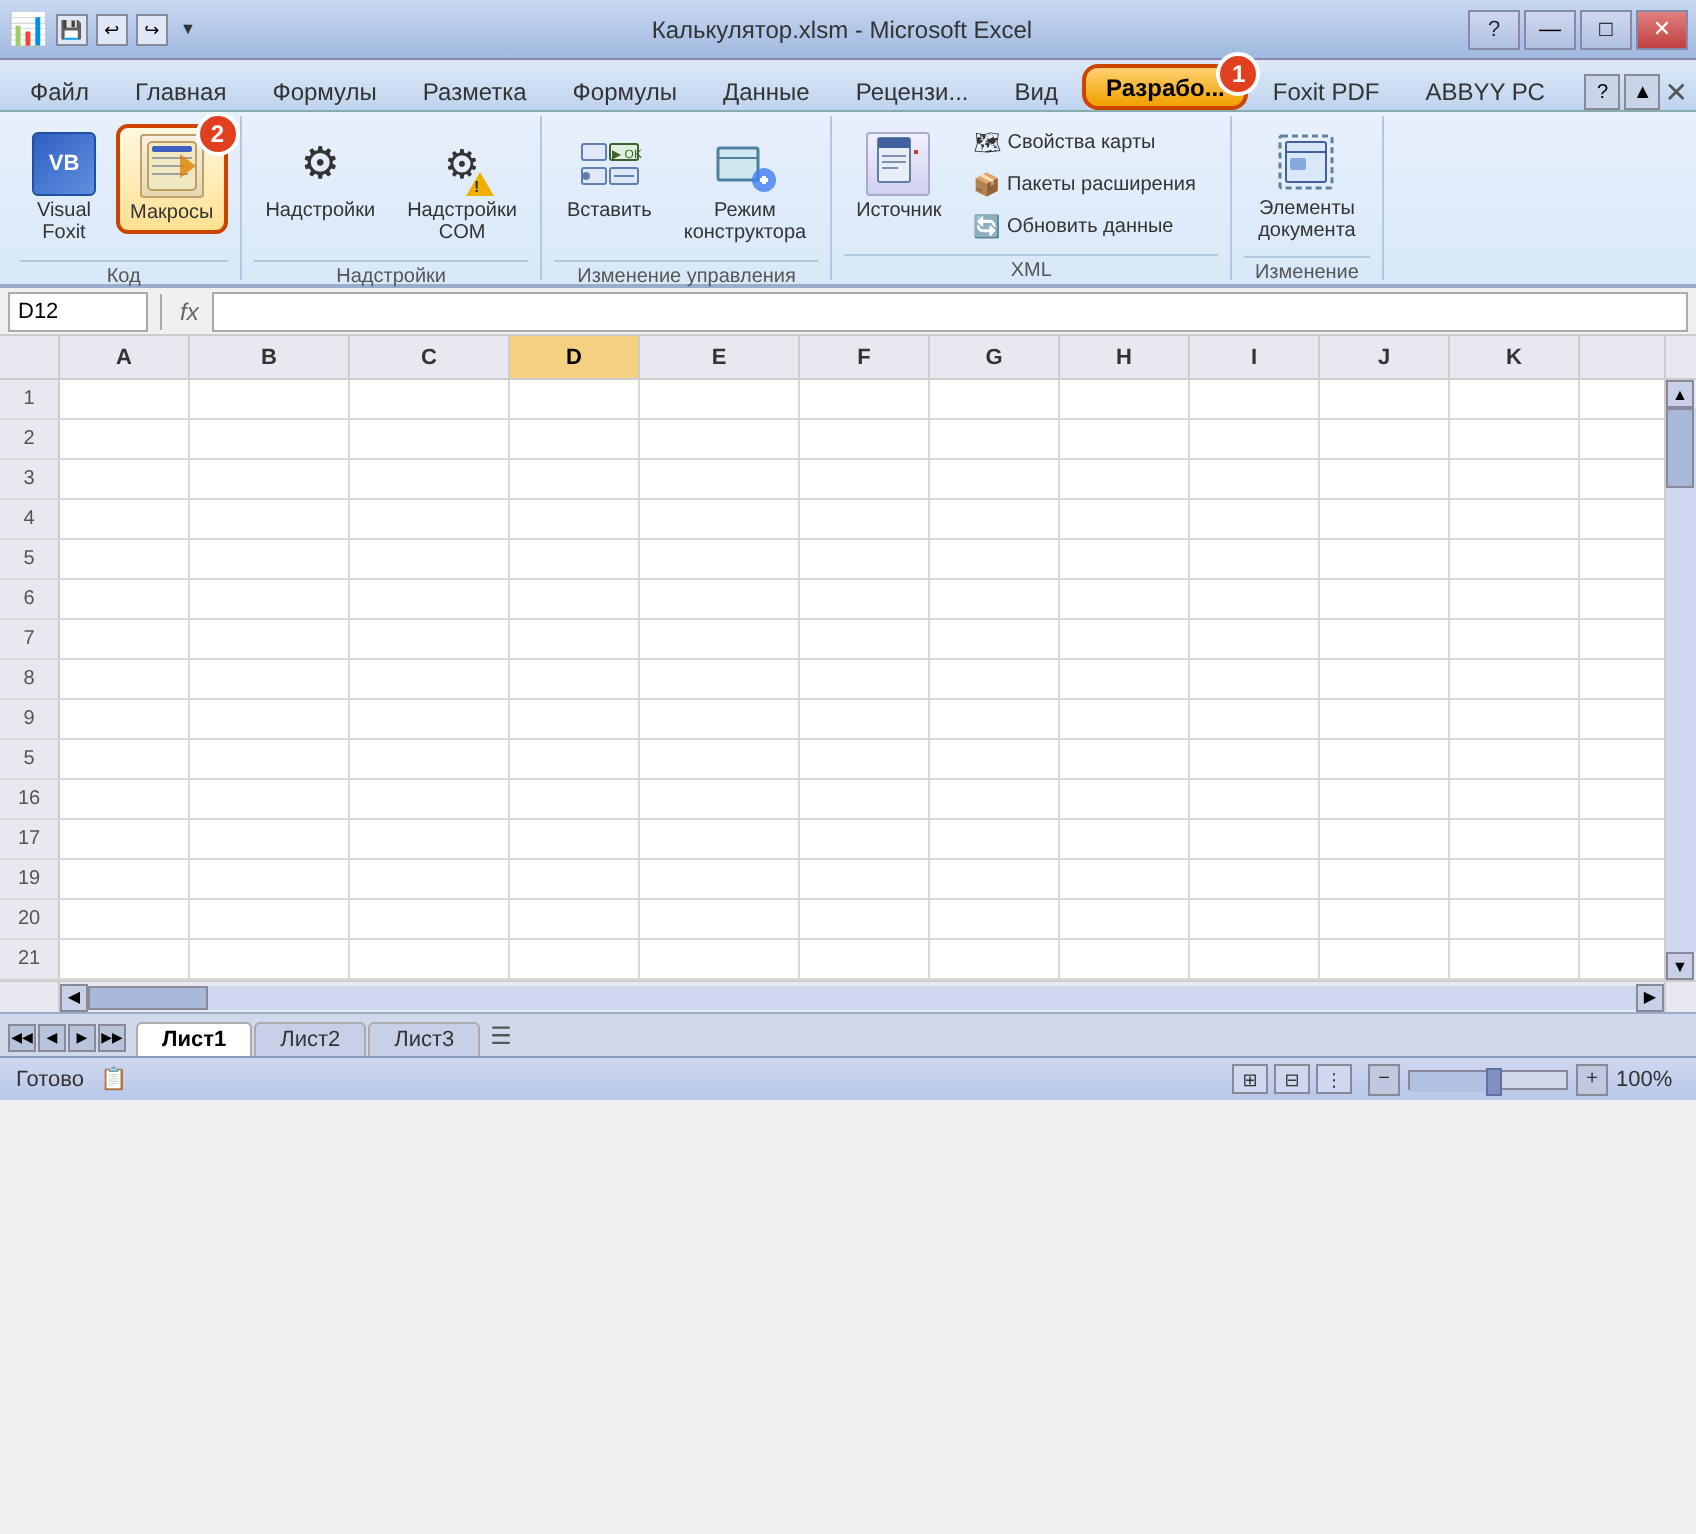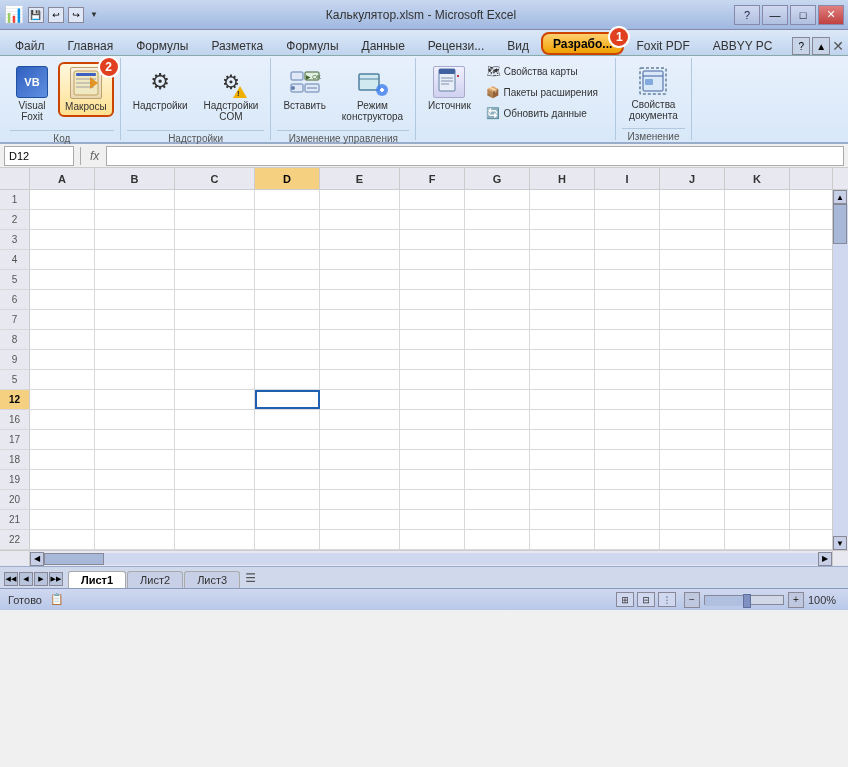--- a/index.html
+++ b/index.html
@@ -499,34 +499,35 @@
         <div class="ribbon-btn-small">
           <span style="font-size:11px;">📦</span>
           <span>Пакеты расширения</span>
         </div>
         <div class="ribbon-btn-small">
           <span style="font-size:11px;">🔄</span>
           <span>Обновить данные</span>
         </div>
       </div>
     </div>
+    <div class="ribbon-group-label">XML</div>
   </div>
 
   <div class="ribbon-group">
     <div class="ribbon-group-content">
       <div class="area-doc-btn">
         <div class="ribbon-icon">
           <svg width="32" height="32" viewBox="0 0 32 32">
             <rect x="3" y="3" width="26" height="26" rx="1" fill="none" stroke="#6080a0" stroke-width="1.5" stroke-dasharray="3,2"></rect>
             <rect x="6" y="6" width="20" height="20" rx="1" fill="#d8e8f8" stroke="#4060a0"></rect>
             <line x1="6" y1="11" x2="26" y2="11" stroke="#4060a0" stroke-width="1"></line>
             <rect x="8" y="14" width="8" height="6" fill="#6090d0" rx="1" opacity="0.7"></rect>
           </svg>
         </div>
-        <span style="font-size:10px;text-align:center;white-space:pre-line;">Свойства
+        <span style="font-size:10px;text-align:center;white-space:pre-line;">Элементы
 документа</span>
       </div>
     </div>
     <div class="ribbon-group-label">Изменение</div>
   </div>
 </div>
 
 <div class="formula-bar">
   <input class="cell-ref" type="text" value="D12" style="">
   <div class="formula-divider"></div>
@@ -692,34 +693,20 @@
             <div class="grid-cell" style="width: 65px;"></div>
             <div class="grid-cell" style="width: 80px;"></div>
             <div class="grid-cell" style="width: 65px;"></div>
             <div class="grid-cell" style="width: 65px;"></div>
             <div class="grid-cell" style="width: 65px;"></div>
             <div class="grid-cell" style="width: 65px;"></div>
             <div class="grid-cell" style="width: 65px;"></div>
             <div class="grid-cell" style="width: 65px;"></div>
           </div>
           <div class="grid-row">
-            <div class="row-num active-row-num">12</div>
-            <div class="grid-cell" style="width: 65px;"></div>
-            <div class="grid-cell" style="width: 80px;"></div>
-            <div class="grid-cell" style="width: 80px;"></div>
-            <div class="grid-cell active-cell" style="width: 65px;"></div>
-            <div class="grid-cell" style="width: 80px;"></div>
-            <div class="grid-cell" style="width: 65px;"></div>
-            <div class="grid-cell" style="width: 65px;"></div>
-            <div class="grid-cell" style="width: 65px;"></div>
-            <div class="grid-cell" style="width: 65px;"></div>
-            <div class="grid-cell" style="width: 65px;"></div>
-            <div class="grid-cell" style="width: 65px;"></div>
-          </div>
-          <div class="grid-row">
             <div class="row-num">16</div>
             <div class="grid-cell" style="width: 65px;"></div>
             <div class="grid-cell" style="width: 80px;"></div>
             <div class="grid-cell" style="width: 80px;"></div>
             <div class="grid-cell" style="width: 65px;"></div>
             <div class="grid-cell" style="width: 80px;"></div>
             <div class="grid-cell" style="width: 65px;"></div>
             <div class="grid-cell" style="width: 65px;"></div>
             <div class="grid-cell" style="width: 65px;"></div>
             <div class="grid-cell" style="width: 65px;"></div>
@@ -734,34 +721,20 @@
             <div class="grid-cell" style="width: 65px;"></div>
             <div class="grid-cell" style="width: 80px;"></div>
             <div class="grid-cell" style="width: 65px;"></div>
             <div class="grid-cell" style="width: 65px;"></div>
             <div class="grid-cell" style="width: 65px;"></div>
             <div class="grid-cell" style="width: 65px;"></div>
             <div class="grid-cell" style="width: 65px;"></div>
             <div class="grid-cell" style="width: 65px;"></div>
           </div>
           <div class="grid-row">
-            <div class="row-num">18</div>
-            <div class="grid-cell" style="width: 65px;"></div>
-            <div class="grid-cell" style="width: 80px;"></div>
-            <div class="grid-cell" style="width: 80px;"></div>
-            <div class="grid-cell" style="width: 65px;"></div>
-            <div class="grid-cell" style="width: 80px;"></div>
-            <div class="grid-cell" style="width: 65px;"></div>
-            <div class="grid-cell" style="width: 65px;"></div>
-            <div class="grid-cell" style="width: 65px;"></div>
-            <div class="grid-cell" style="width: 65px;"></div>
-            <div class="grid-cell" style="width: 65px;"></div>
-            <div class="grid-cell" style="width: 65px;"></div>
-          </div>
-          <div class="grid-row">
             <div class="row-num">19</div>
             <div class="grid-cell" style="width: 65px;"></div>
             <div class="grid-cell" style="width: 80px;"></div>
             <div class="grid-cell" style="width: 80px;"></div>
             <div class="grid-cell" style="width: 65px;"></div>
             <div class="grid-cell" style="width: 80px;"></div>
             <div class="grid-cell" style="width: 65px;"></div>
             <div class="grid-cell" style="width: 65px;"></div>
             <div class="grid-cell" style="width: 65px;"></div>
             <div class="grid-cell" style="width: 65px;"></div>
@@ -777,34 +750,20 @@
             <div class="grid-cell" style="width: 80px;"></div>
             <div class="grid-cell" style="width: 65px;"></div>
             <div class="grid-cell" style="width: 65px;"></div>
             <div class="grid-cell" style="width: 65px;"></div>
             <div class="grid-cell" style="width: 65px;"></div>
             <div class="grid-cell" style="width: 65px;"></div>
             <div class="grid-cell" style="width: 65px;"></div>
           </div>
           <div class="grid-row">
             <div class="row-num">21</div>
-            <div class="grid-cell" style="width: 65px;"></div>
-            <div class="grid-cell" style="width: 80px;"></div>
-            <div class="grid-cell" style="width: 80px;"></div>
-            <div class="grid-cell" style="width: 65px;"></div>
-            <div class="grid-cell" style="width: 80px;"></div>
-            <div class="grid-cell" style="width: 65px;"></div>
-            <div class="grid-cell" style="width: 65px;"></div>
-            <div class="grid-cell" style="width: 65px;"></div>
-            <div class="grid-cell" style="width: 65px;"></div>
-            <div class="grid-cell" style="width: 65px;"></div>
-            <div class="grid-cell" style="width: 65px;"></div>
-          </div>
-          <div class="grid-row">
-            <div class="row-num">22</div>
             <div class="grid-cell" style="width: 65px;"></div>
             <div class="grid-cell" style="width: 80px;"></div>
             <div class="grid-cell" style="width: 80px;"></div>
             <div class="grid-cell" style="width: 65px;"></div>
             <div class="grid-cell" style="width: 80px;"></div>
             <div class="grid-cell" style="width: 65px;"></div>
             <div class="grid-cell" style="width: 65px;"></div>
             <div class="grid-cell" style="width: 65px;"></div>
             <div class="grid-cell" style="width: 65px;"></div>
             <div class="grid-cell" style="width: 65px;"></div>

